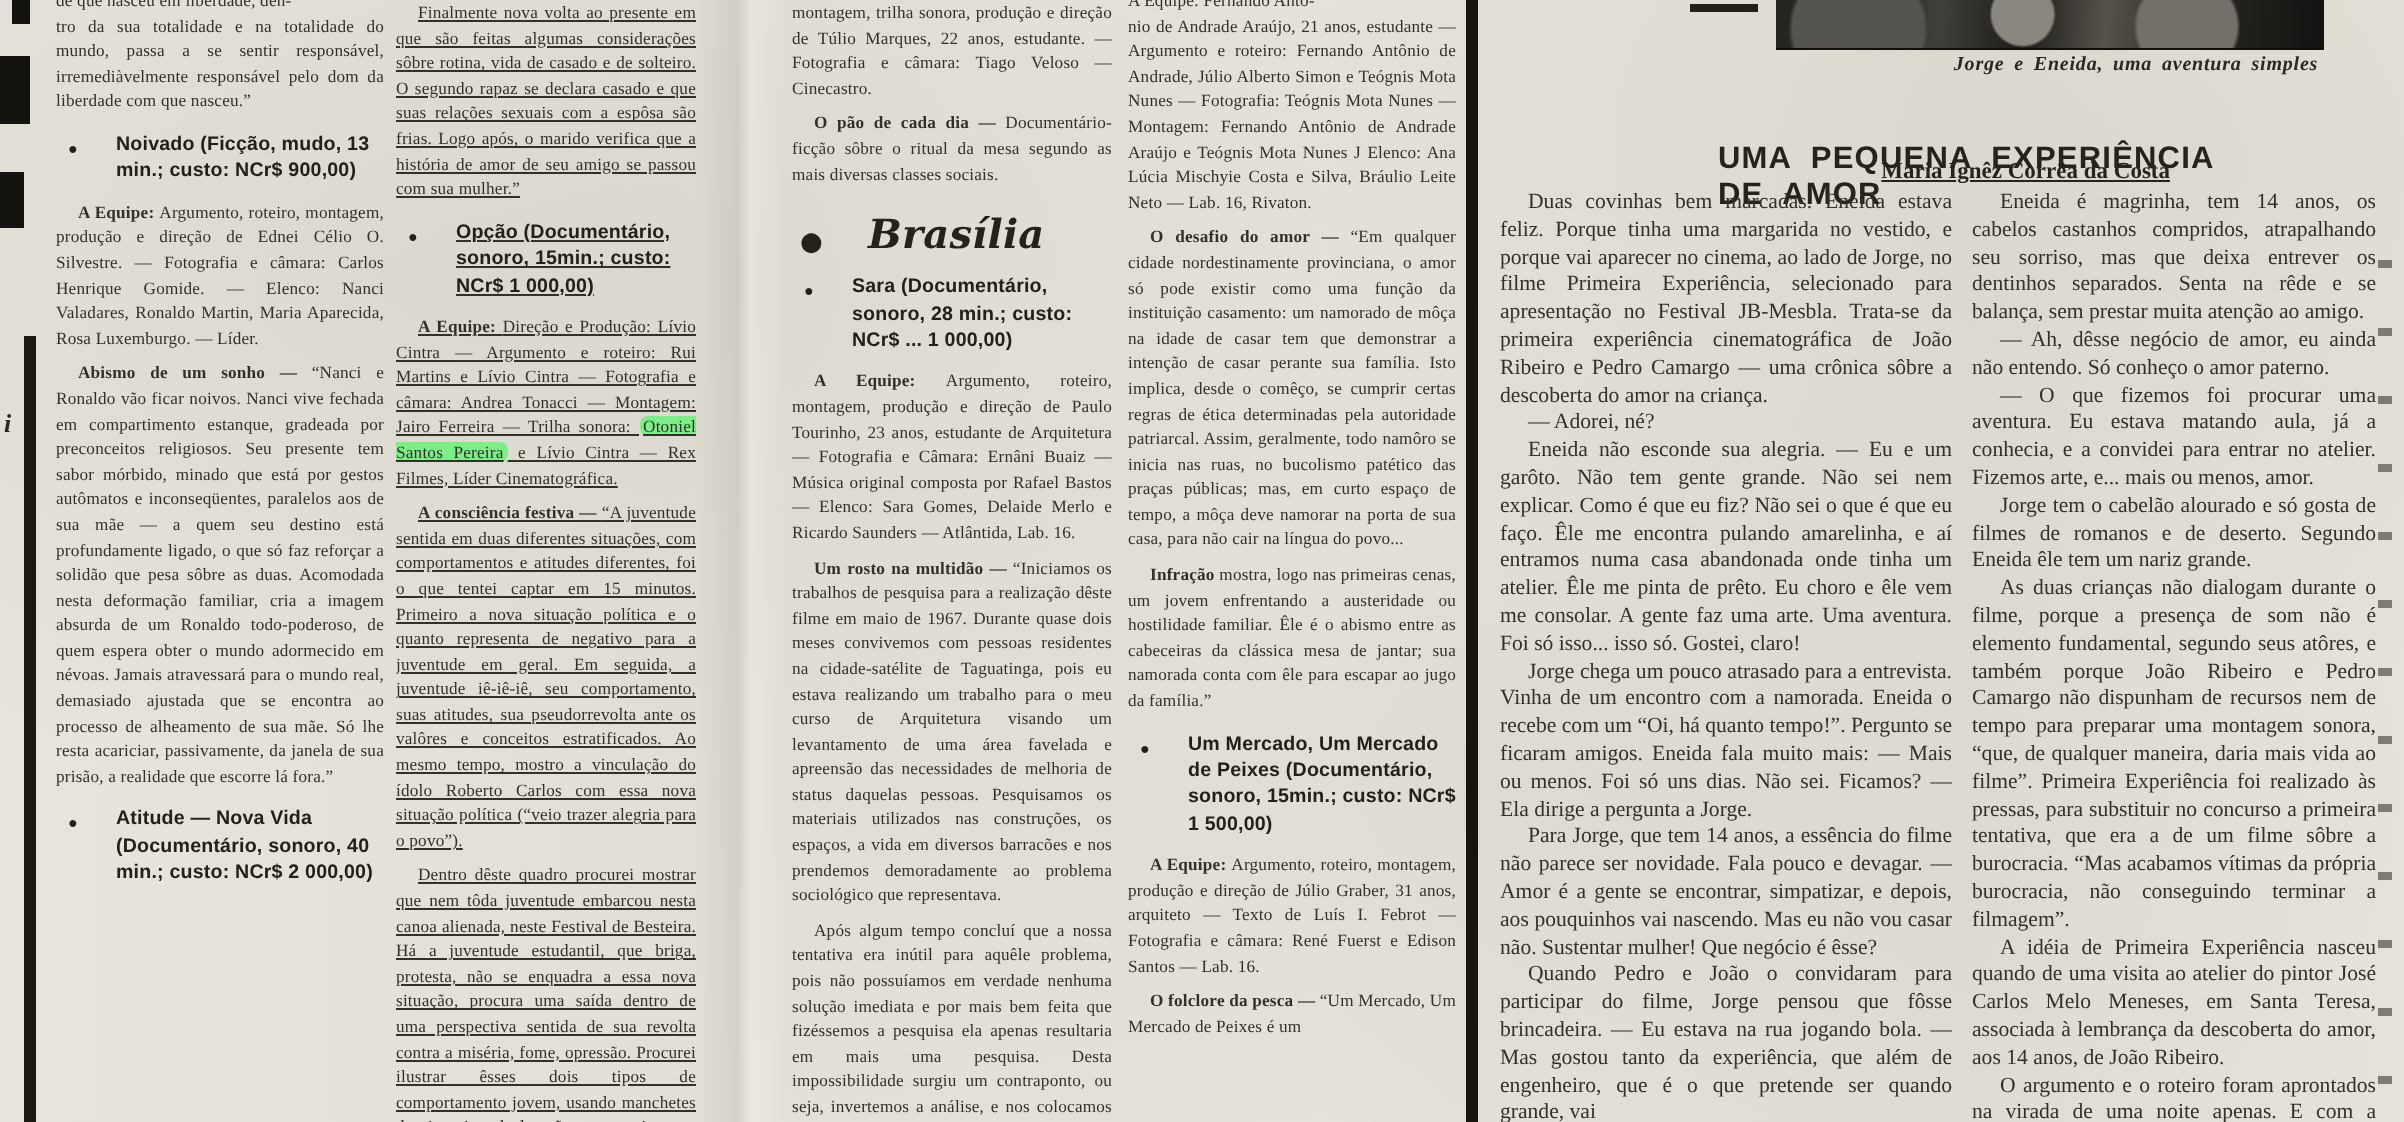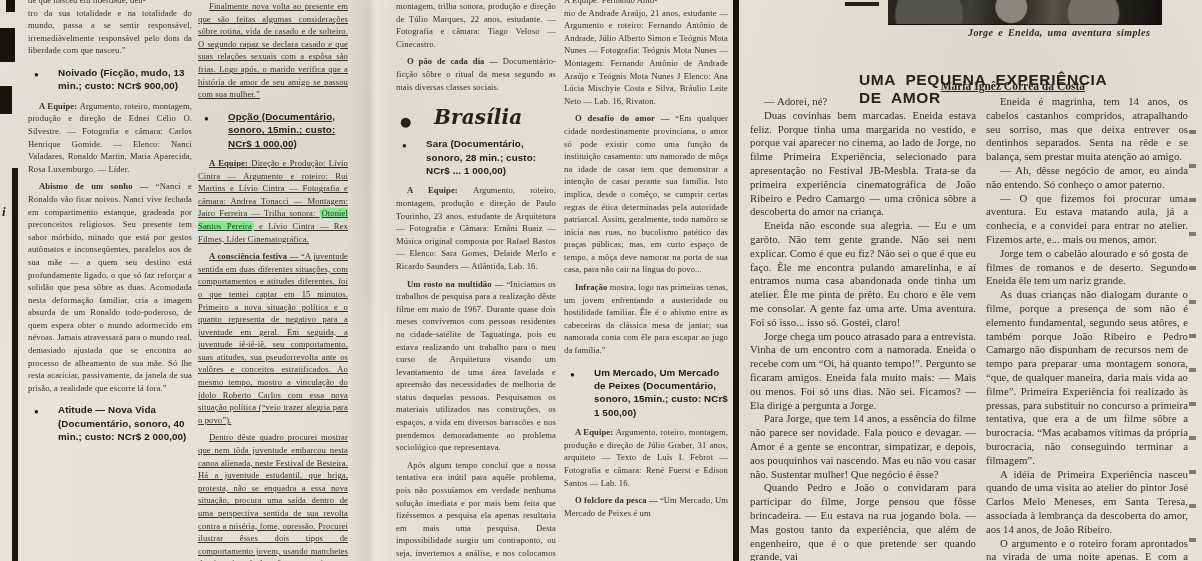--- a/index.html
+++ b/index.html
@@ -41,21 +41,21 @@
   mark{background:#7cee87;color:inherit;padding:0 2px;border-radius:4px;}
   
   .art{top:95px;height:466px;font-size:10.8px;line-height:13.8px;}
   .art p{text-indent:14px;margin:0;}
   .photo{position:absolute;left:888px;top:0;width:274px;height:24px;border-bottom:1px solid #0f0e0b;
     background:
       radial-gradient(circle at 15% 60%, #56544e 0 14%, transparent 15%),
       radial-gradient(circle at 45% 30%, #8a877f 0 10%, transparent 11%),
       radial-gradient(circle at 75% 55%, #73706a 0 12%, transparent 13%),
       linear-gradient(95deg,#262522 0 18%,#413f3a 30%,#1d1b18 45%,#56534c 60%,#2b2925 75%,#141210 100%);}
-  .caption{position:absolute;left:968px;top:27px;width:200px;
+  .caption{position:absolute;left:968px;top:27px;width:200px;text-align:center;
     font:italic 700 10px "Liberation Serif",serif;letter-spacing:.4px;word-spacing:2px;color:#2b2822;}
   .headline{position:absolute;left:843px;top:55px;width:280px;margin:16px;
     font-family:"Liberation Sans",sans-serif;font-weight:700;font-size:15.5px;line-height:18px;
     letter-spacing:.6px;word-spacing:5px;color:#26231d;}
   .byline{position:absolute;left:895px;top:80px;width:190px;text-align:right;
     font:700 11.5px "Liberation Serif",serif;color:#26231d;text-decoration:underline;}
   .dash-top{position:absolute;left:845px;top:2px;width:34px;height:4px;background:#23201a;}
 </style>
 </head>
 <body>
@@ -105,22 +105,22 @@
       <p class="b"><b class="ld">O folclore da pesca — </b>“Um Mercado, Um Mercado de Peixes é um</p>
     </div>
 
   <div class="dash-top"></div>
   <div class="photo"></div>
   <div class="caption">Jorge e Eneida, uma aventura simples</div>
   <h1 class="headline">UMA PEQUENA EXPERIÊNCIA DE AMOR</h1>
   <div class="byline">Maria Ignêz Corrêa da Costa</div>
 
   <div class="col art" style="left:750px;width:226px;">
+      <p class="b">Duas covinhas bem marcadas. Eneida estava feliz. Porque tinha uma margarida no vestido, e porque vai aparecer no cinema, ao lado de Jorge, no filme Primeira Experiência, selecionado para apresentação no Festival JB-Mesbla. Trata-se da primeira experiência cinematográfica de João Ribeiro e Pedro Camargo — uma crônica sôbre a descoberta do amor na criança.</p>
       <p class="b">— Adorei, né?</p>
-      <p class="b">Duas covinhas bem marcadas. Eneida estava feliz. Porque tinha uma margarida no vestido, e porque vai aparecer no cinema, ao lado de Jorge, no filme Primeira Experiência, selecionado para apresentação no Festival JB-Mesbla. Trata-se da primeira experiência cinematográfica de João Ribeiro e Pedro Camargo — uma crônica sôbre a descoberta do amor na criança.</p>
       <p class="b">Eneida não esconde sua alegria. — Eu e um garôto. Não tem gente grande. Não sei nem explicar. Como é que eu fiz? Não sei o que é que eu faço. Êle me encontra pulando amarelinha, e aí entramos numa casa abandonada onde tinha um atelier. Êle me pinta de prêto. Eu choro e êle vem me consolar. A gente faz uma arte. Uma aventura. Foi só isso... isso só. Gostei, claro!</p>
       <p class="b">Jorge chega um pouco atrasado para a entrevista. Vinha de um encontro com a namorada. Eneida o recebe com um “Oi, há quanto tempo!”. Pergunto se ficaram amigos. Eneida fala muito mais: — Mais ou menos. Foi só uns dias. Não sei. Ficamos? — Ela dirige a pergunta a Jorge.</p>
       <p class="b">Para Jorge, que tem 14 anos, a essência do filme não parece ser novidade. Fala pouco e devagar. — Amor é a gente se encontrar, simpatizar, e depois, aos pouquinhos vai nascendo. Mas eu não vou casar não. Sustentar mulher! Que negócio é êsse?</p>
       <p class="b">Quando Pedro e João o convidaram para participar do filme, Jorge pensou que fôsse brincadeira. — Eu estava na rua jogando bola. — Mas gostou tanto da experiência, que além de engenheiro, que é o que pretende ser quando grande, vai</p>
     </div>
   <div class="col art" style="left:986px;width:202px;">
       <p class="b">Eneida é magrinha, tem 14 anos, os cabelos castanhos compridos, atrapalhando seu sorriso, mas que deixa entrever os dentinhos separados. Senta na rêde e se balança, sem prestar muita atenção ao amigo.</p>
       <p class="b">— Ah, dêsse negócio de amor, eu ainda não entendo. Só conheço o amor paterno.</p>
       <p class="b">— O que fizemos foi procurar uma aventura. Eu estava matando aula, já a conhecia, e a convidei para entrar no atelier. Fizemos arte, e... mais ou menos, amor.</p>
       <p class="b">Jorge tem o cabelão alourado e só gosta de filmes de romanos e de deserto. Segundo Eneida êle tem um nariz grande.</p>

